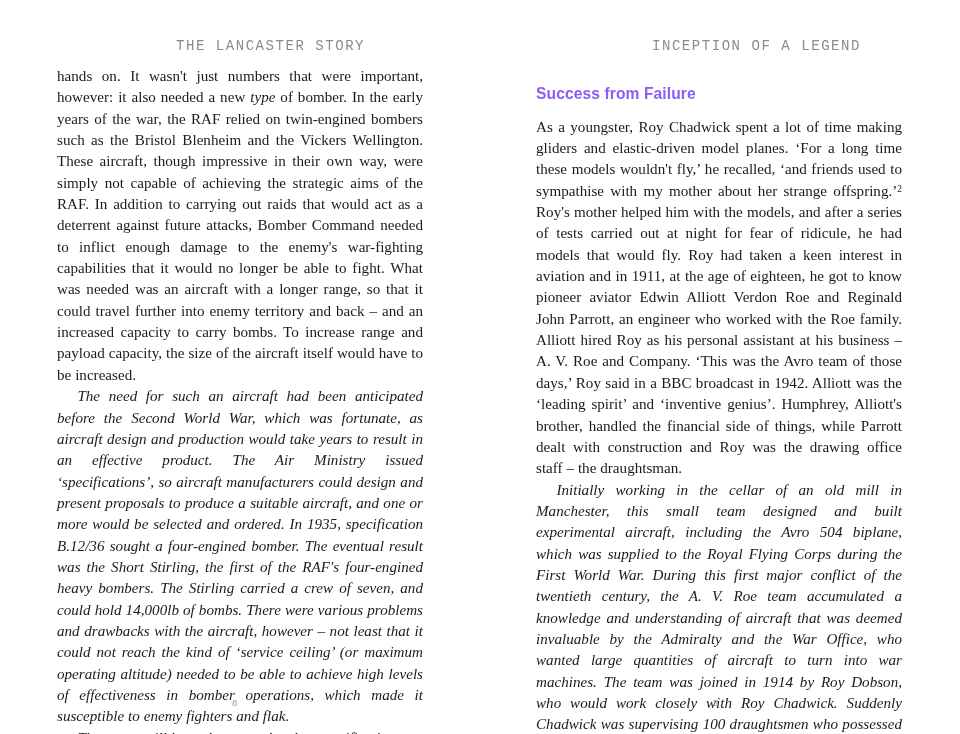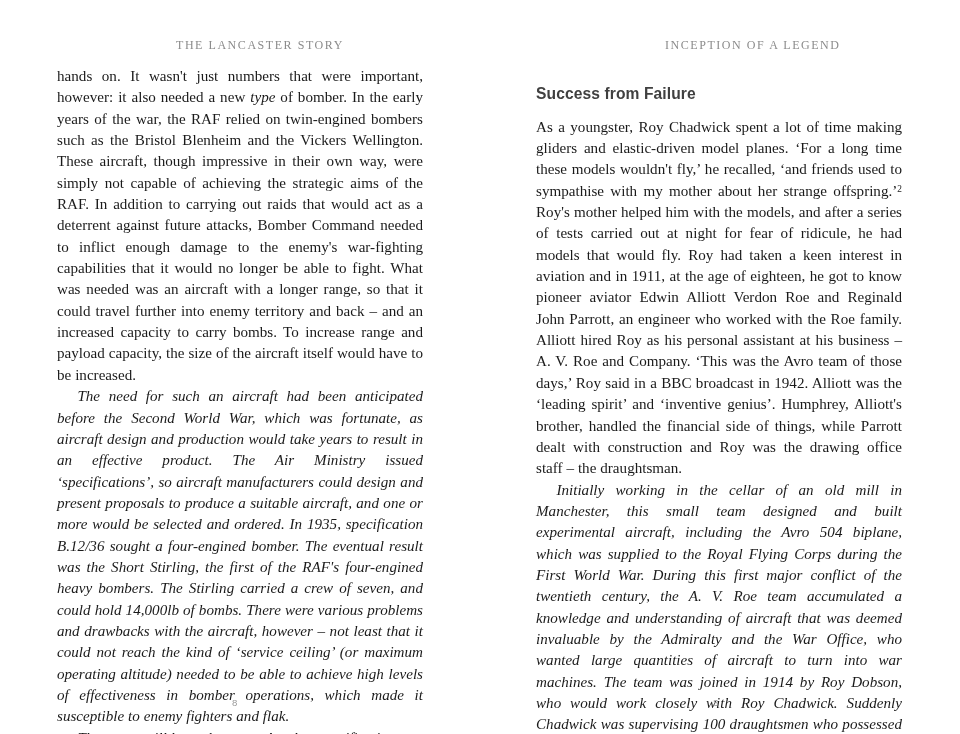--- a/index.html
+++ b/index.html
@@ -29,29 +29,29 @@
     position: relative;
     width: 480px;
     height: 734px;
     box-sizing: border-box;
   }
 
   
   .running-head {
     position: absolute;
     top: 38px;
-    font-family: Liberation Serif, serif;
-    font-size: 12px;
+    font-family: Liberation Mono, monospace;
+    font-size: 14px;
     letter-spacing: 1.55px;
     color: #8b8b8b;
     text-transform: uppercase;
     white-space: nowrap;
   }
   .page-left .running-head { left: 176px; }
-  .page-right .running-head { left: 185px; text-align: right; }
+  .page-right .running-head { left: 172px; text-align: right; }
 
   
   .column {
     position: absolute;
     top: 66px;
     width: 366px;
     height: 600px;
   }
   .page-left .column { left: 57px; }
   .page-right .column { left: 56px; }
@@ -83,21 +83,21 @@
     letter-spacing: 0;
   }
 
   
   .section-heading {
     margin: 19px 0 13px 0;
     font-family: "Liberation Sans", "DejaVu Sans", sans-serif;
     font-size: 15.6px;
     font-weight: bold;
     letter-spacing: 0.1px;
-    color: #404040;
+    color: #8b5cf6;
     line-height: 1.2;
   }
 
   
   .folio {
     position: absolute;
     top: 697px;
     font-family: "Liberation Sans", "DejaVu Sans", sans-serif;
     font-size: 9.6px;
     color: #9a9a9a;

